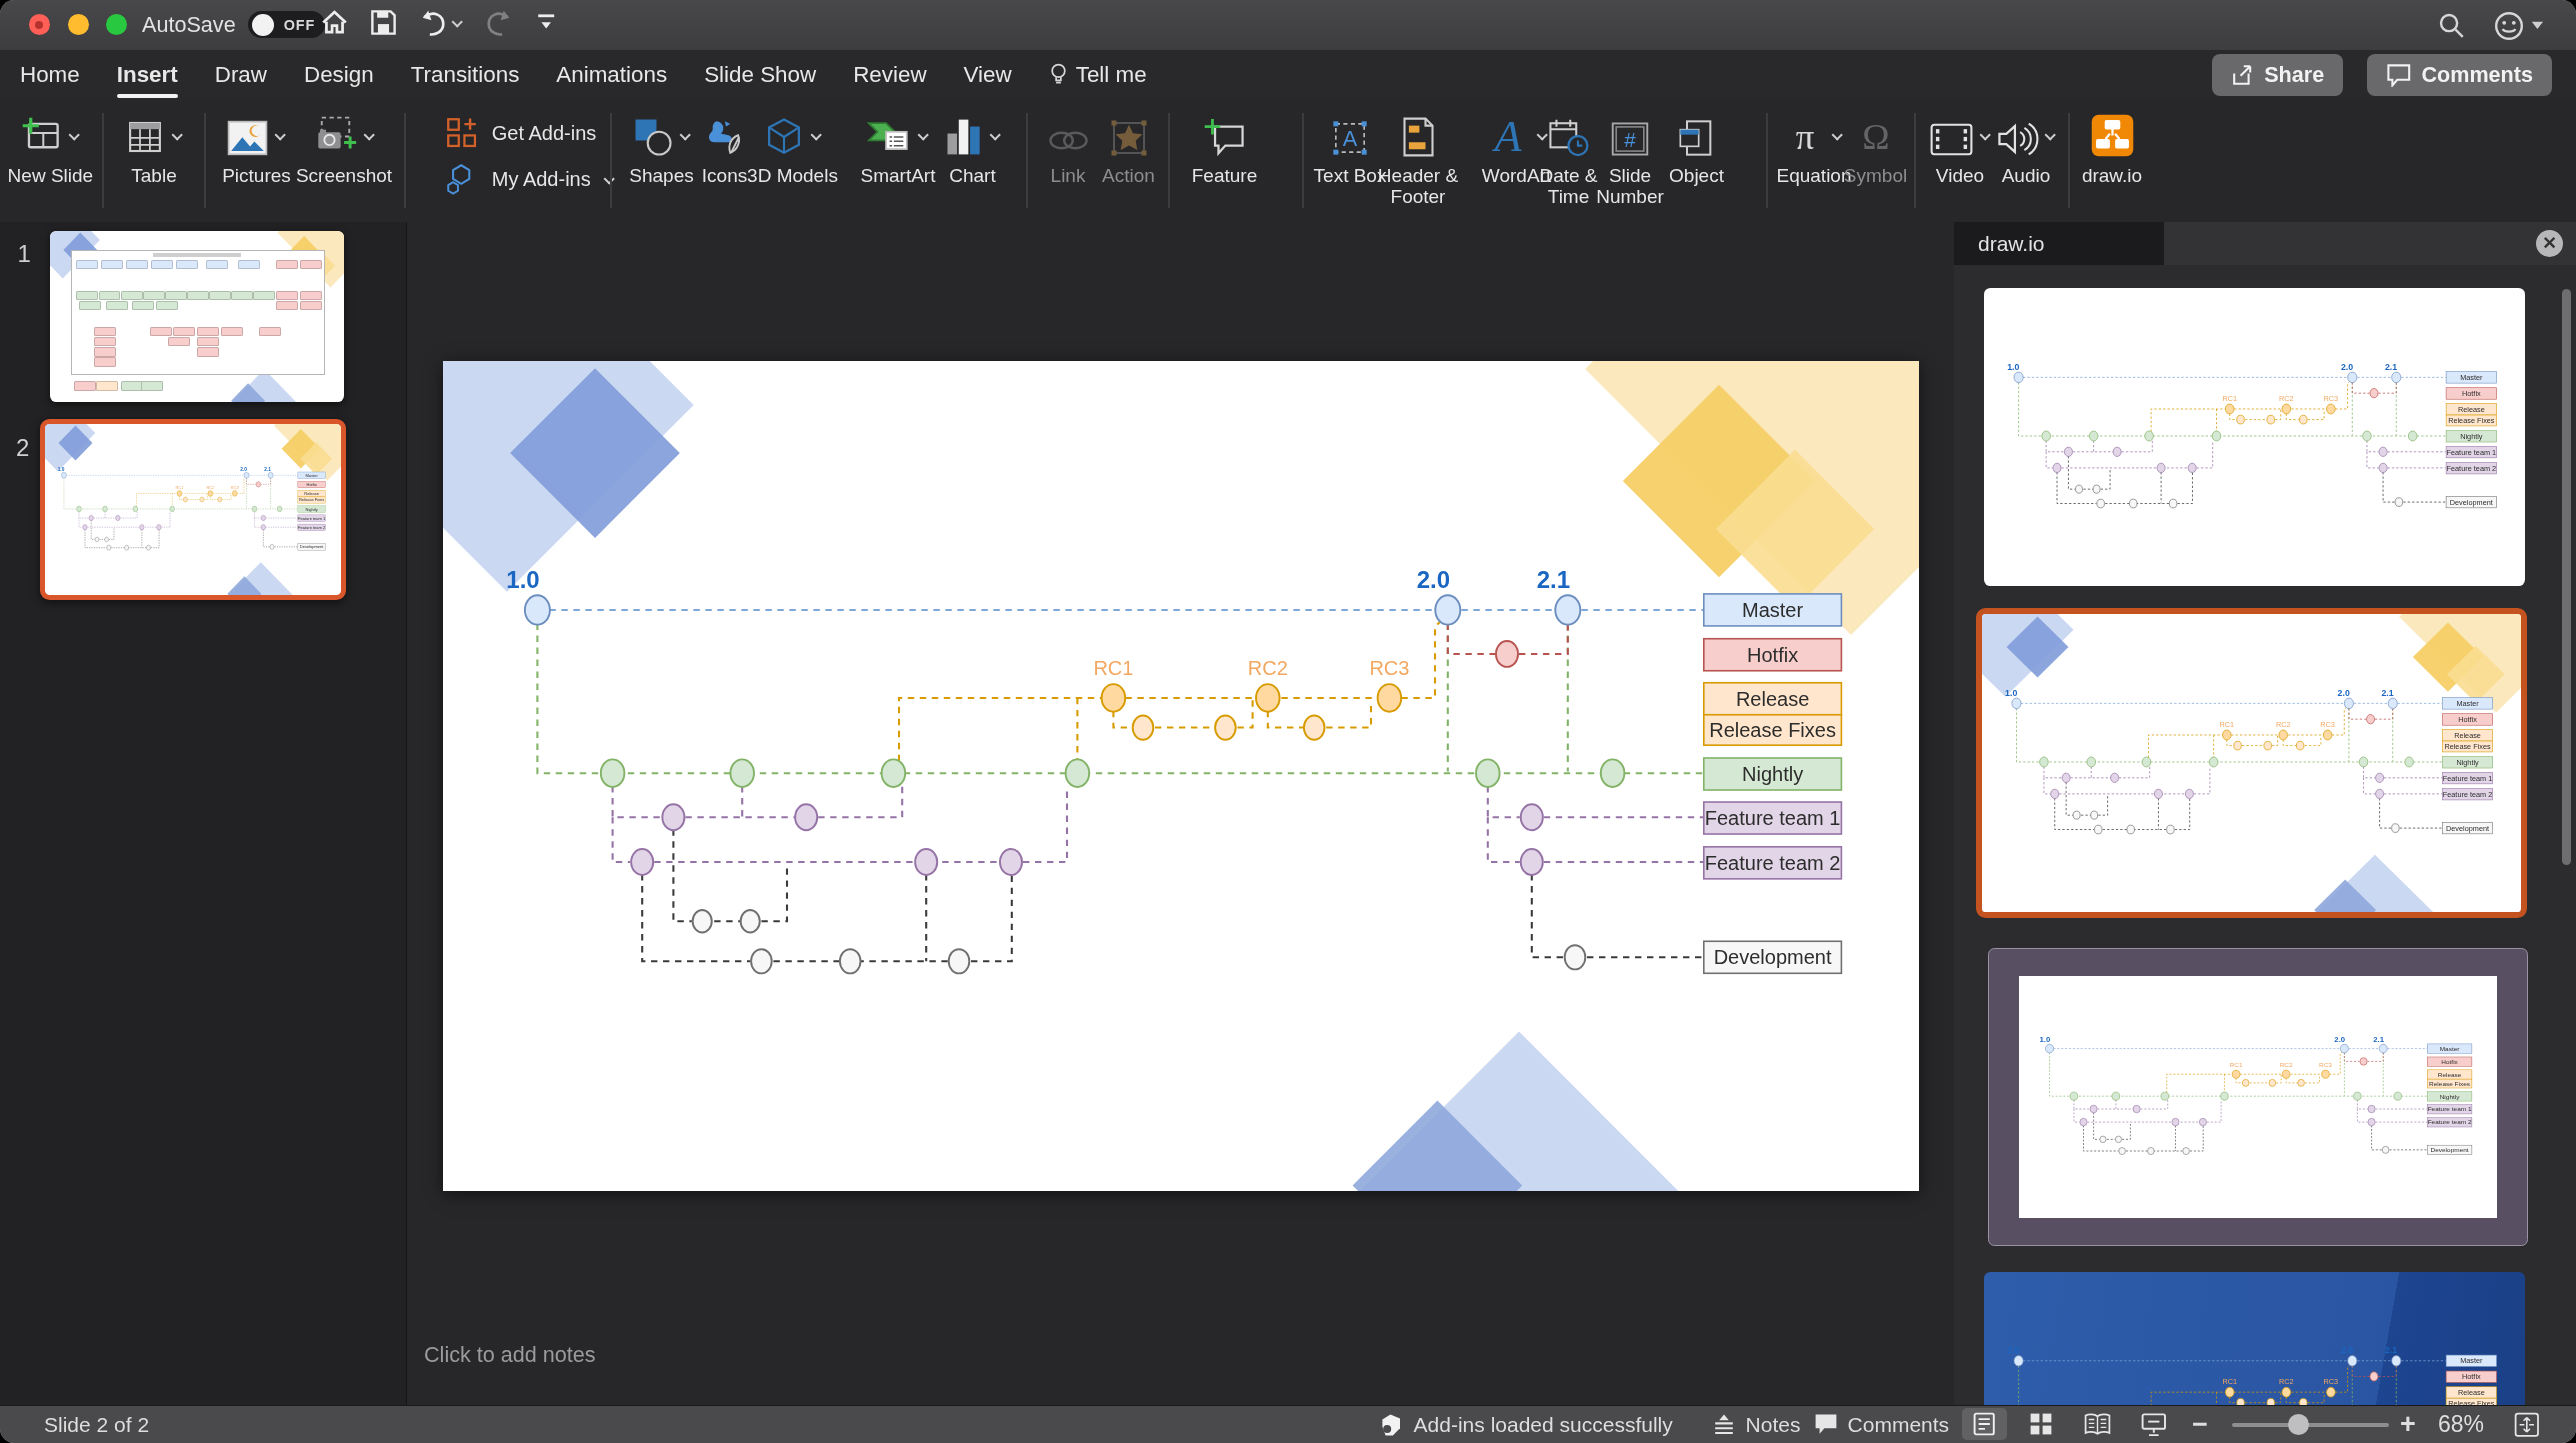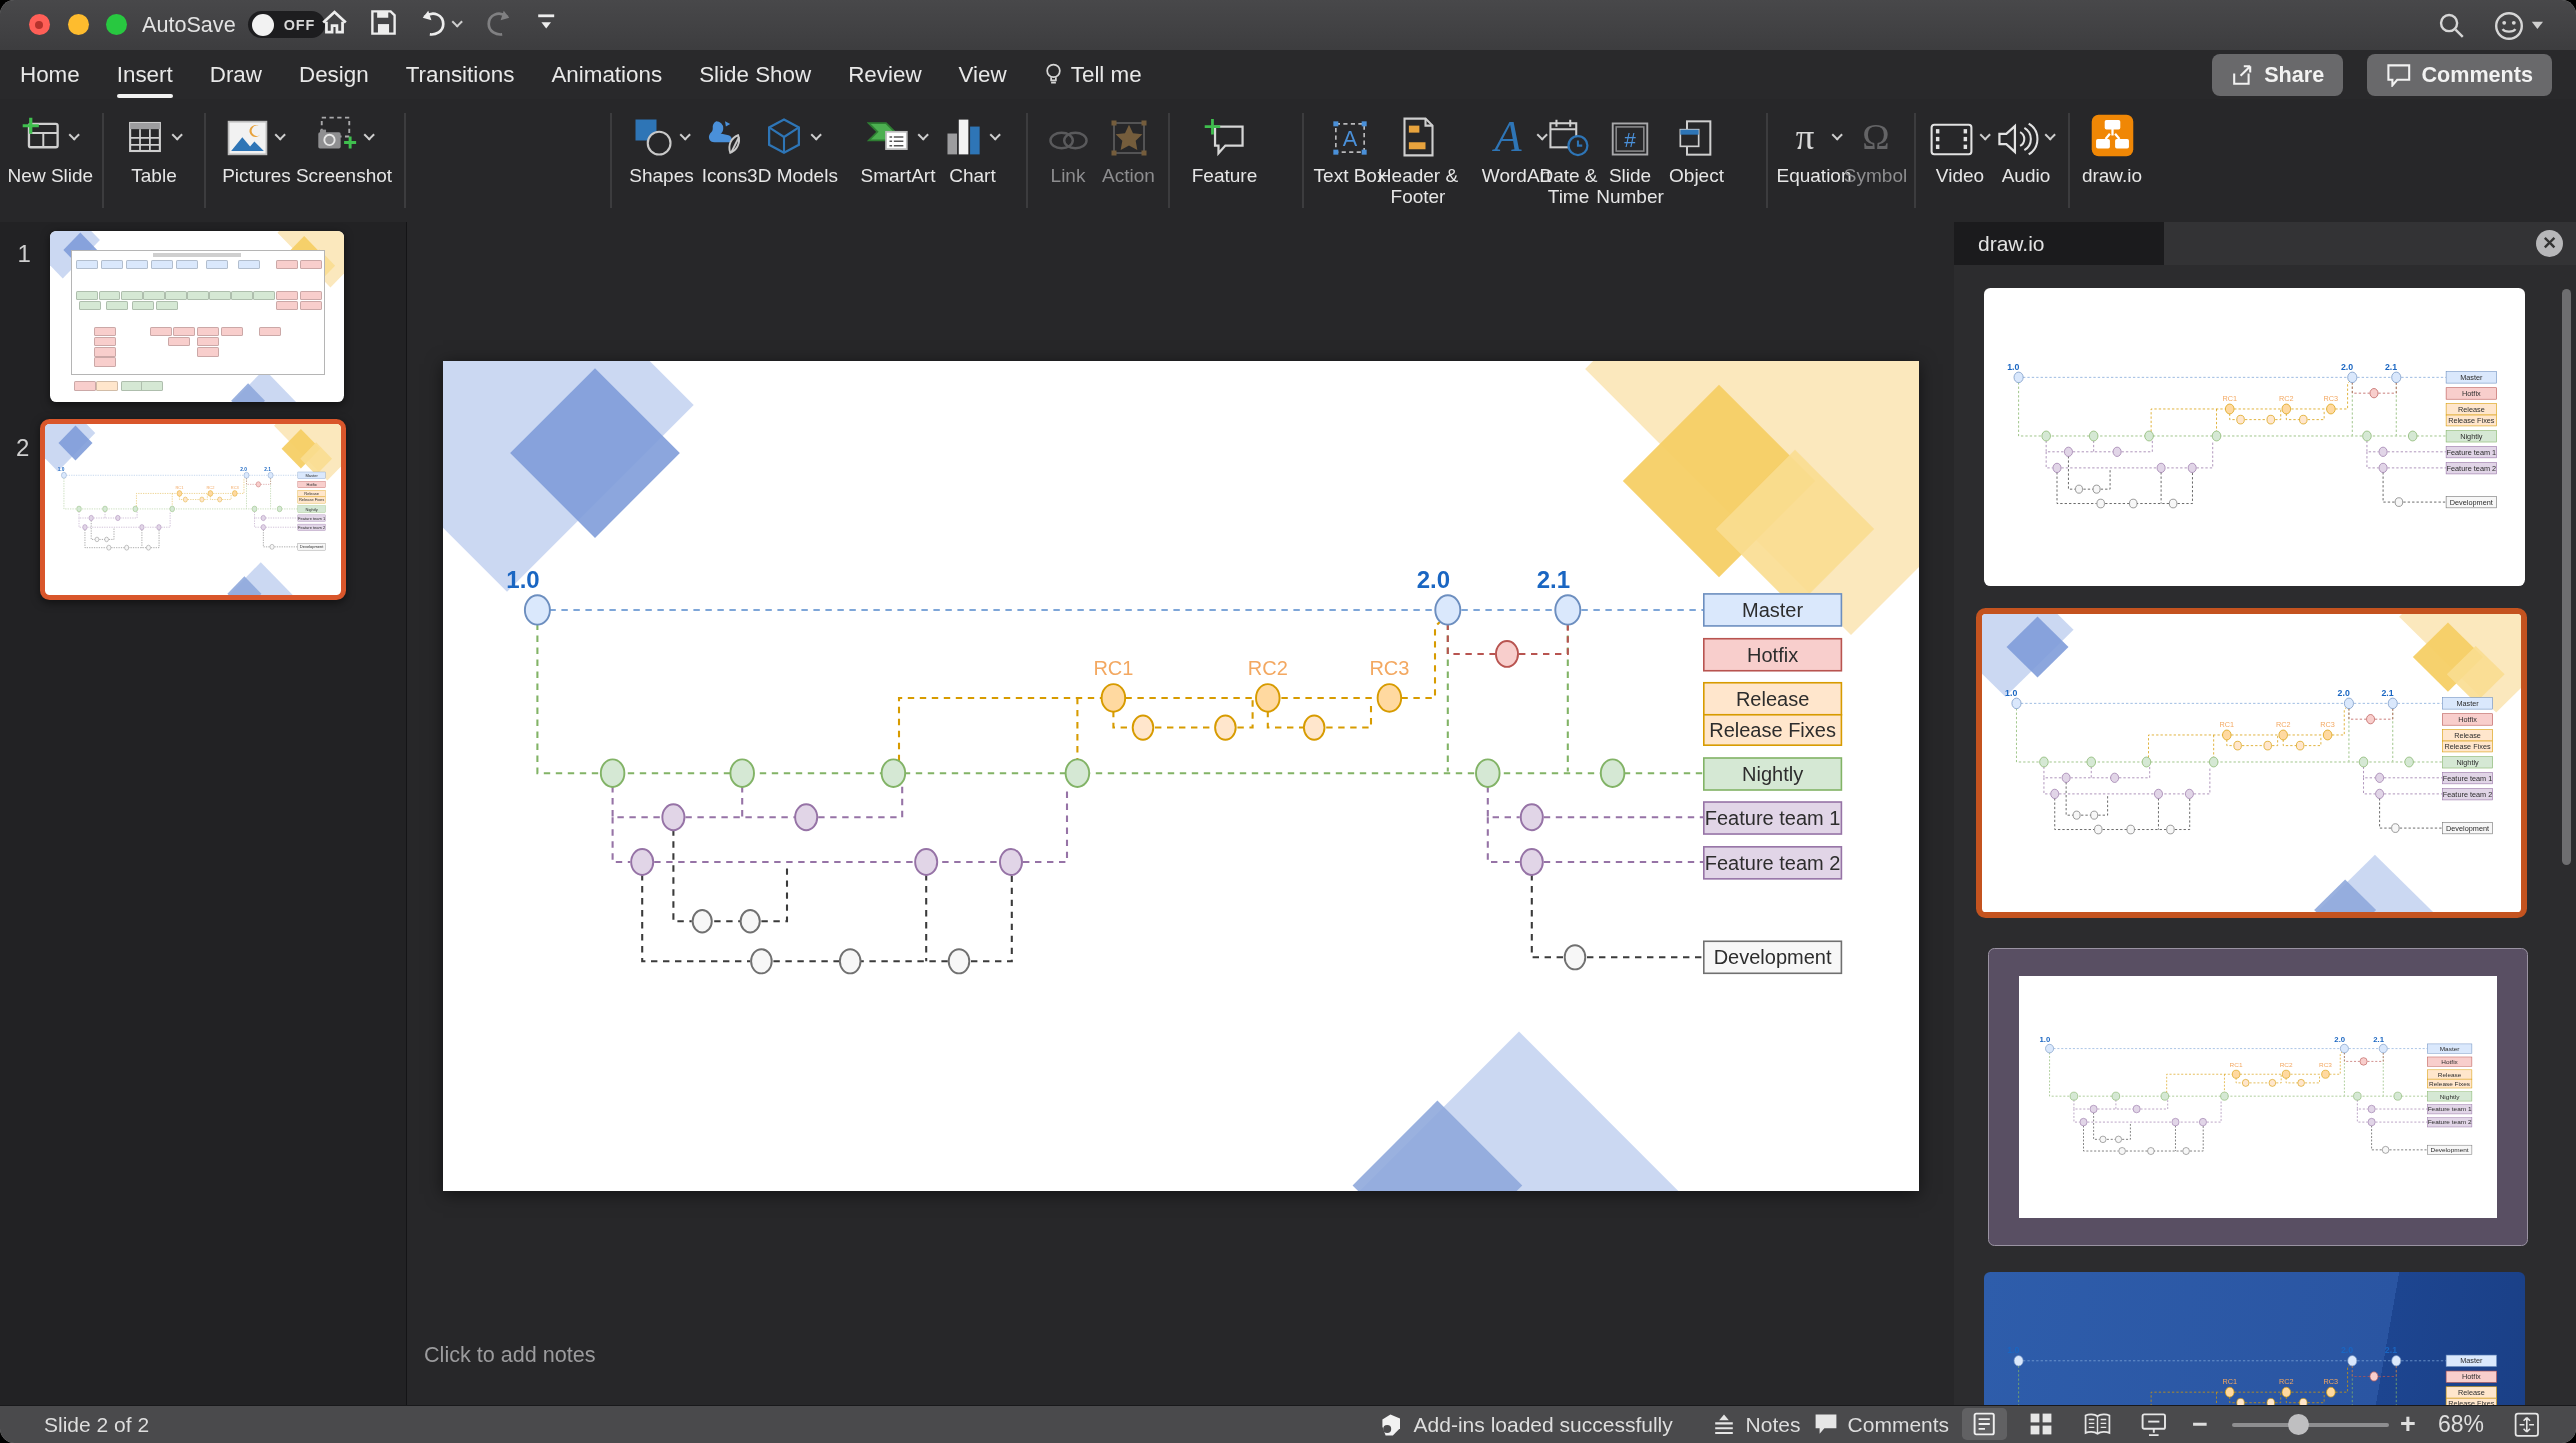--- a/index.html
+++ b/index.html
@@ -21,21 +21,21 @@
   .toggle .state{position:absolute;right:10.4px;top:5.6px;color:#d9d9d9;font-size:14.4px;font-weight:bold;letter-spacing:0.8px;}
   .tb-icons{position:absolute;left:320px;top:8px;display:flex;align-items:center;gap:21px;}
   .tb-btn{display:flex;align-items:center;gap:3.2px;}
   .win-title{position:absolute;left:0;right:0;top:11.2px;text-align:center;color:#f1f1f1;font-size:24px;font-weight:bold;}
   .tb-right{position:absolute;right:32px;top:9.6px;display:flex;align-items:center;gap:27px;}
 
   
   .menubar{position:absolute;left:0;top:50px;width:100%;height:50px;background:#29292b;border-bottom:0.8px solid #1d1d1f;}
   .menu-tabs{position:absolute;left:20px;top:0;height:50px;display:flex;align-items:center;gap:37px;}
   .menu-tab{color:#e8e8e8;font-size:22.4px;position:relative;white-space:nowrap;}
-  .menu-tab.active{font-weight:normal;}
+  .menu-tab.active{font-weight:bold;}
   .menu-tab.active::after{content:"";position:absolute;left:0;right:0;bottom:-10.4px;height:4px;border-radius:2.4px;background:#f2f2f2;}
   .tellme{display:flex;align-items:center;gap:8px;color:#e8e8e8;font-size:22.4px;}
   .mb-buttons{position:absolute;right:24px;top:4px;display:flex;gap:24px;}
   .mb-btn{height:42px;background:#69696b;border-radius:8px;display:flex;align-items:center;gap:9.6px;padding:0 19px;color:#f2f2f2;font-size:21.6px;font-weight:bold;}
 
   
   .ribbon{position:absolute;left:0;top:99px;width:100%;height:123px;background:#272729;border-bottom:1.6px solid #1a1a1c;}
   .ritem{position:absolute;top:6.4px;text-align:center;color:#e6e6e6;}
   .ritem .icon-row{display:flex;align-items:flex-end;justify-content:center;gap:5.6px;height:53px;}
   .rlabel{font-size:19px;line-height:21.6px;margin-top:6.4px;}
@@ -234,20 +234,39 @@
             <rect x="8" y="17" width="7" height="5" fill="#8f8f91"></rect>
             <circle cx="19" cy="29" r="6" fill="none" stroke="#e6e6e6" stroke-width="2.2"></circle>
             <path d="M36 32h14M43 25v14" stroke="#3fbf4e" stroke-width="3.4"></path>
           </svg>
         <span class="chev"></span>
       </div>
       <div class="rlabel">Screenshot</div>
     </div>
     <div class="gdiv" style="left:404px"></div>
 
+    <div class="addins">
+      <div class="addin-row">
+        <svg width="34" height="34" viewBox="0 0 42 42">
+            <rect x="4" y="4" width="13" height="13" fill="none" stroke="#d2622a" stroke-width="2.8"></rect>
+            <rect x="4" y="24" width="13" height="13" fill="none" stroke="#d2622a" stroke-width="2.8"></rect>
+            <rect x="24" y="24" width="13" height="13" fill="none" stroke="#d2622a" stroke-width="2.8"></rect>
+            <path d="M24 10h14M31 3v14" stroke="#d2622a" stroke-width="3"></path>
+          </svg>
+        <span>Get Add-ins</span>
+      </div>
+      <div class="addin-row">
+        <svg width="34" height="34" viewBox="0 0 42 42">
+            <path d="M20 4l10 6v11l-10 6-10-6V10z" fill="none" stroke="#4a90d9" stroke-width="2.6"></path>
+            <path d="M10 25l6 3.5v7L10 39l-6-3.5v-7z" fill="none" stroke="#4a90d9" stroke-width="2.4"></path>
+          </svg>
+        <span>My Add-ins</span>
+        <span class="chev" style="margin-bottom:0"></span>
+      </div>
+    </div>
     <div class="gdiv" style="left:610px"></div>
 
     <div class="ritem" style="left:616px;width:91px">
       <div class="icon-row">
         <svg width="42" height="42" viewBox="0 0 48 48">
             <rect x="4" y="4" width="24" height="24" fill="#2e75b6"></rect>
             <circle cx="31" cy="31" r="13" fill="#272729" stroke="#c9c9c9" stroke-width="2.4"></circle>
           </svg>
         <span class="chev"></span>
       </div>

